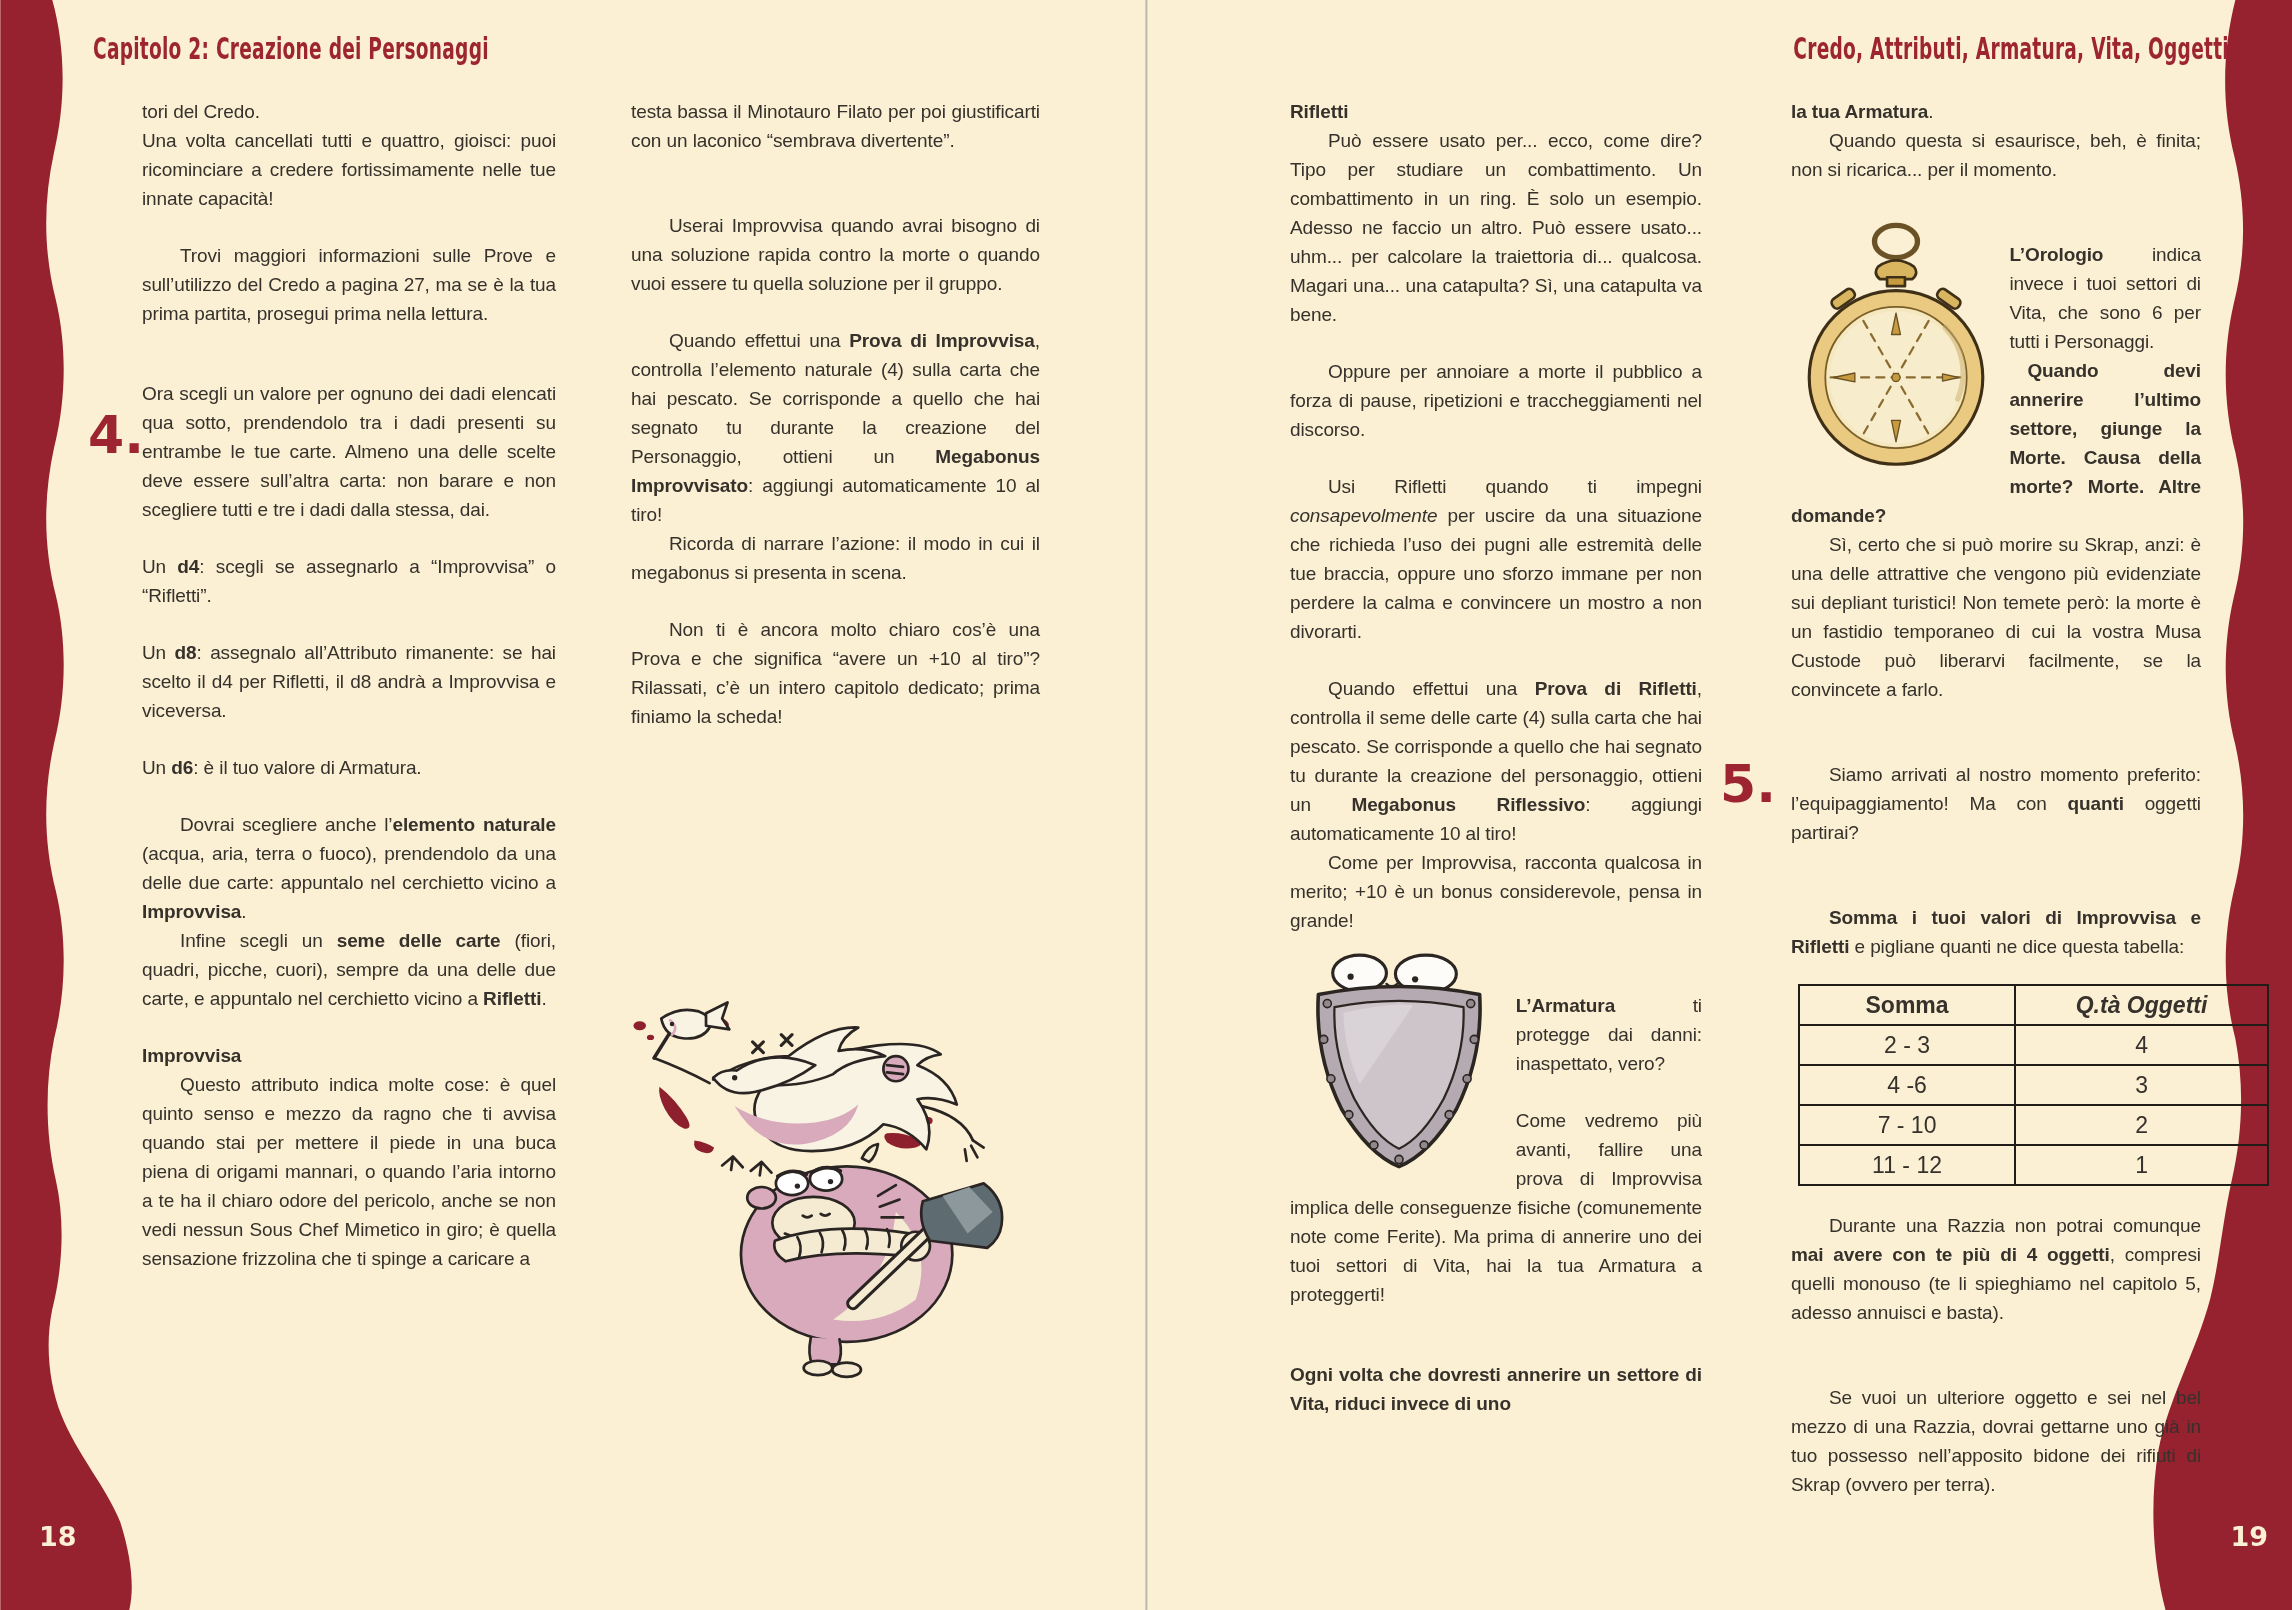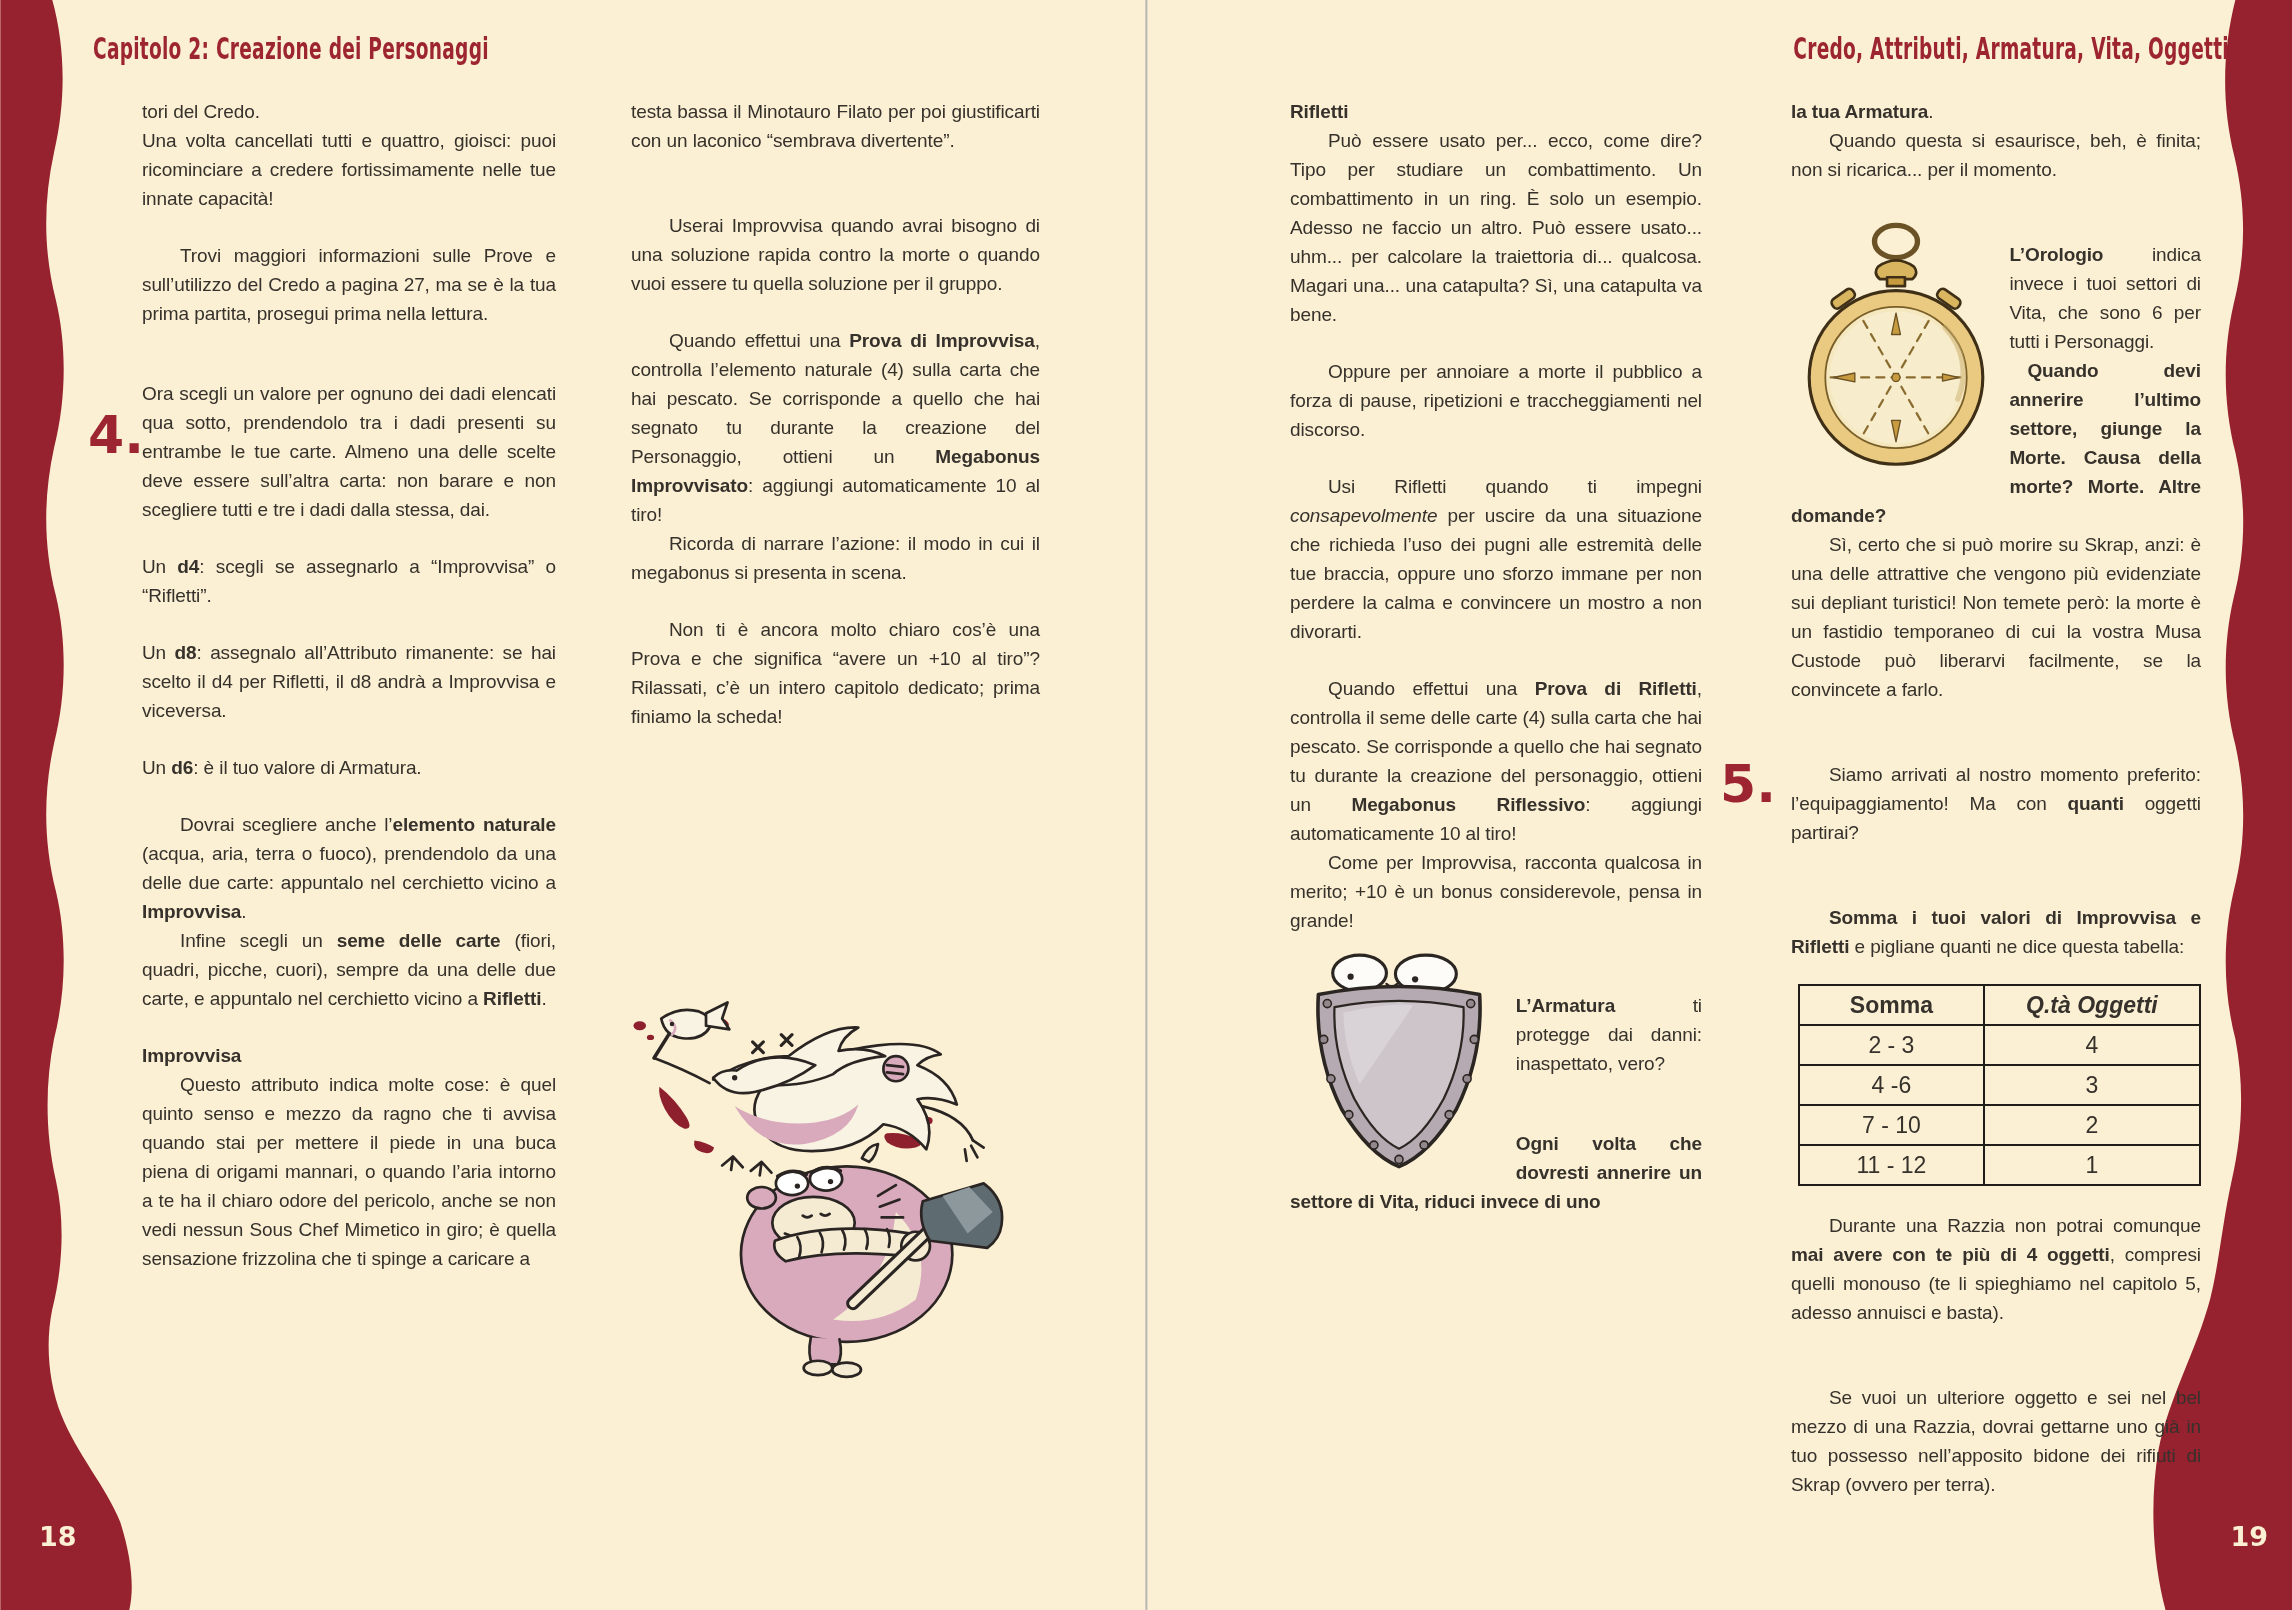--- a/index.html
+++ b/index.html
@@ -64,21 +64,21 @@
   .gap2{margin-top:56px;}
   .gap3{margin-top:51px;}
   .heading{font-weight:700;}
   .bold{font-weight:700;}
   .clear{clear:both;}
   .float-shield{float:left;width:190px;height:224px;margin:12.5px 21.5px 7.2px 14.3px;}
   .float-clock{float:left;width:188px;height:255px;margin:36px 19.7px 12.5px 10.7px;}
   #illus-wizard{position:absolute;left:627px;top:972px;width:502px;height:421px;}
   .obj-table{
     border-collapse:collapse;
-    width:403px;
+    width:471px;
     margin:23px 0 25px 7.2px;
     clear:both;
   }
   .obj-table th,.obj-table td{
     border:2.7px solid #221D18;
     text-align:center;
     padding:4.5px 3.6px;
     font-size:23px;
     line-height:29px;
   }
@@ -221,20 +221,21 @@
         <circle cx="186" cy="62" r="4.5"></circle>
           <circle cx="190" cy="102" r="4.5"></circle>
           <circle cx="182" cy="146" r="4.5"></circle>
         <circle cx="162" cy="186" r="4.5"></circle>
           <circle cx="134" cy="220" r="4.5"></circle>
       </g>
     </g>
   </svg>
   <div>
       <p class="para gap2"><b>L’Armatura</b> ti protegge dai danni: inaspettato, vero?</p>
+      <p class="para gap">Come vedremo più avanti, fallire una prova di Improvvisa implica delle conseguenze fisiche (comunemente note come Ferite). Ma prima di annerire uno dei tuoi settori di Vita, hai la tua Armatura a proteggerti!</p>
       <p class="para bold gap3">Ogni volta che dovresti annerire un settore di Vita, riduci invece di uno</p>
     </div>
 </div>
 
 <div id="col4" class="col">
   <div>
       <p class="para"><b>la tua Armatura</b>.</p>
       <p class="para indent">Quando questa si esaurisce, beh, è finita; non si ricarica... per il momento.</p>
     </div>
 

